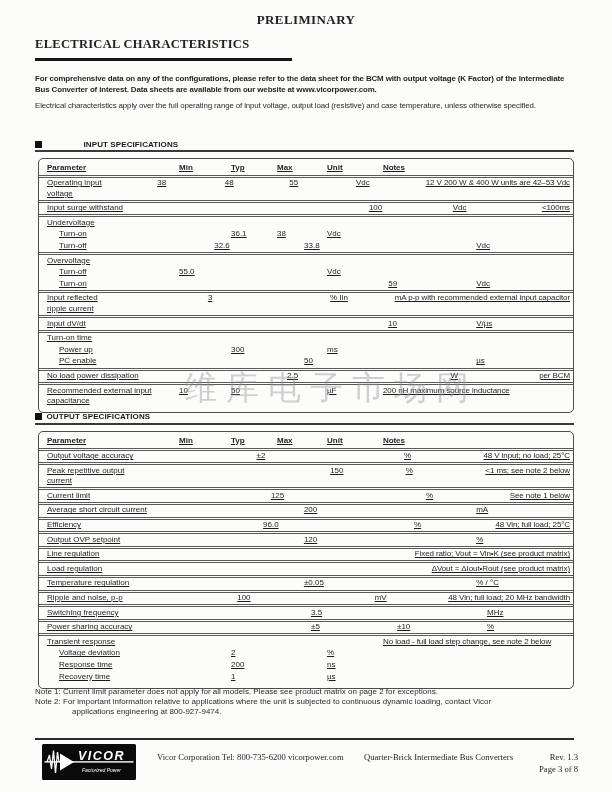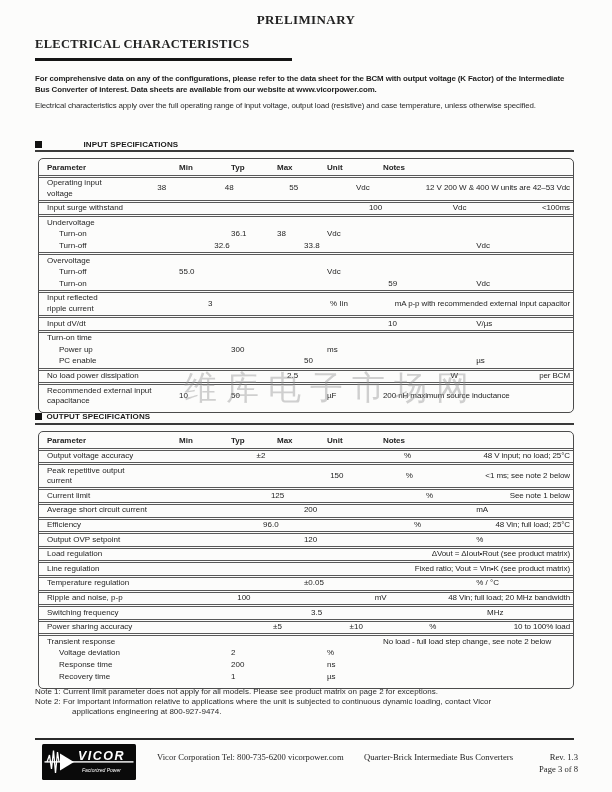--- a/index.html
+++ b/index.html
@@ -23,21 +23,21 @@
   .sec-head{
     position:absolute;left:35px;display:flex;align-items:center;gap:5px;
     font-size:8px;font-weight:bold;letter-spacing:.1px;color:#1a1a1a;
   }
   .sec-head .sq{width:6.5px;height:6.5px;background:#111;flex:0 0 auto;}
   .sec-rule{position:absolute;left:35px;width:539px;height:1.6px;background:#3a3a3a;}
   .spec-table{
     position:absolute;left:38px;width:536px;box-sizing:border-box;
     border:1px solid #4c4c4c;border-radius:5px;padding-bottom:5px;background:rgba(255,255,255,.0);
   }
-  .trow{display:flex;align-items:center;padding:.5px 0;}
+  .trow{display:flex;align-items:flex-start;padding:.5px 0;text-decoration:underline;}
   .trow.sep{border-bottom:3px double #595959;gap:40px;}
   .trow.thead{font-weight:bold;padding-top:3.5px;padding-bottom:1.5px;border-bottom:3px double #595959;}
   .tc{font-size:8px;line-height:10.6px;color:#252525;}
   .c-param{width:132px;padding-left:8px;box-sizing:content-box;}
   .trow.indent .c-param{width:120px;padding-left:20px;}
   .c-min{width:52px;}
   .c-typ{width:46px;}
   .c-max{width:50px;}
   .c-unit{width:56px;}
   .c-notes{flex:1;padding-right:3px;white-space:nowrap;letter-spacing:-0.1px;}
@@ -263,34 +263,34 @@
       </div>
       <div class="trow sep">
         <div class="tc c-param">Output OVP setpoint</div>
         <div class="tc c-min"></div>
         <div class="tc c-typ">120</div>
         <div class="tc c-max"></div>
         <div class="tc c-unit">%</div>
         <div class="tc c-notes"></div>
       </div>
       <div class="trow sep">
+        <div class="tc c-param">Line regulation</div>
+        <div class="tc c-min"></div>
+        <div class="tc c-typ"></div>
+        <div class="tc c-max"></div>
+        <div class="tc c-unit"></div>
+        <div class="tc c-notes">Fixed ratio; Vout = Vin•K (see product matrix)</div>
+      </div>
+      <div class="trow sep">
         <div class="tc c-param">Load regulation</div>
         <div class="tc c-min"></div>
         <div class="tc c-typ"></div>
         <div class="tc c-max"></div>
         <div class="tc c-unit"></div>
         <div class="tc c-notes">ΔVout = ΔIout•Rout (see product matrix)</div>
-      </div>
-      <div class="trow sep">
-        <div class="tc c-param">Line regulation</div>
-        <div class="tc c-min"></div>
-        <div class="tc c-typ"></div>
-        <div class="tc c-max"></div>
-        <div class="tc c-unit"></div>
-        <div class="tc c-notes">Fixed ratio; Vout = Vin•K (see product matrix)</div>
       </div>
       <div class="trow sep">
         <div class="tc c-param">Temperature regulation</div>
         <div class="tc c-min"></div>
         <div class="tc c-typ">±0.05</div>
         <div class="tc c-max"></div>
         <div class="tc c-unit">% / °C</div>
         <div class="tc c-notes"></div>
       </div>
       <div class="trow sep">
@@ -307,21 +307,20 @@
         <div class="tc c-typ">3.5</div>
         <div class="tc c-max"></div>
         <div class="tc c-unit">MHz</div>
       </div>
       <div class="trow sep">
         <div class="tc c-param">Power sharing accuracy</div>
         <div class="tc c-min"></div>
         <div class="tc c-typ">±5</div>
         <div class="tc c-max">±10</div>
         <div class="tc c-unit">%</div>
-        <div class="tc c-notes">10 to 100% load</div>
       </div>
       <div class="trow">
         <div class="tc c-param">Transient response</div>
         <div class="tc c-min"></div>
         <div class="tc c-typ"></div>
         <div class="tc c-max"></div>
         <div class="tc c-unit"></div>
         <div class="tc c-notes">No load - full load step change, see note 2 below</div>
       </div>
       <div class="trow indent">

